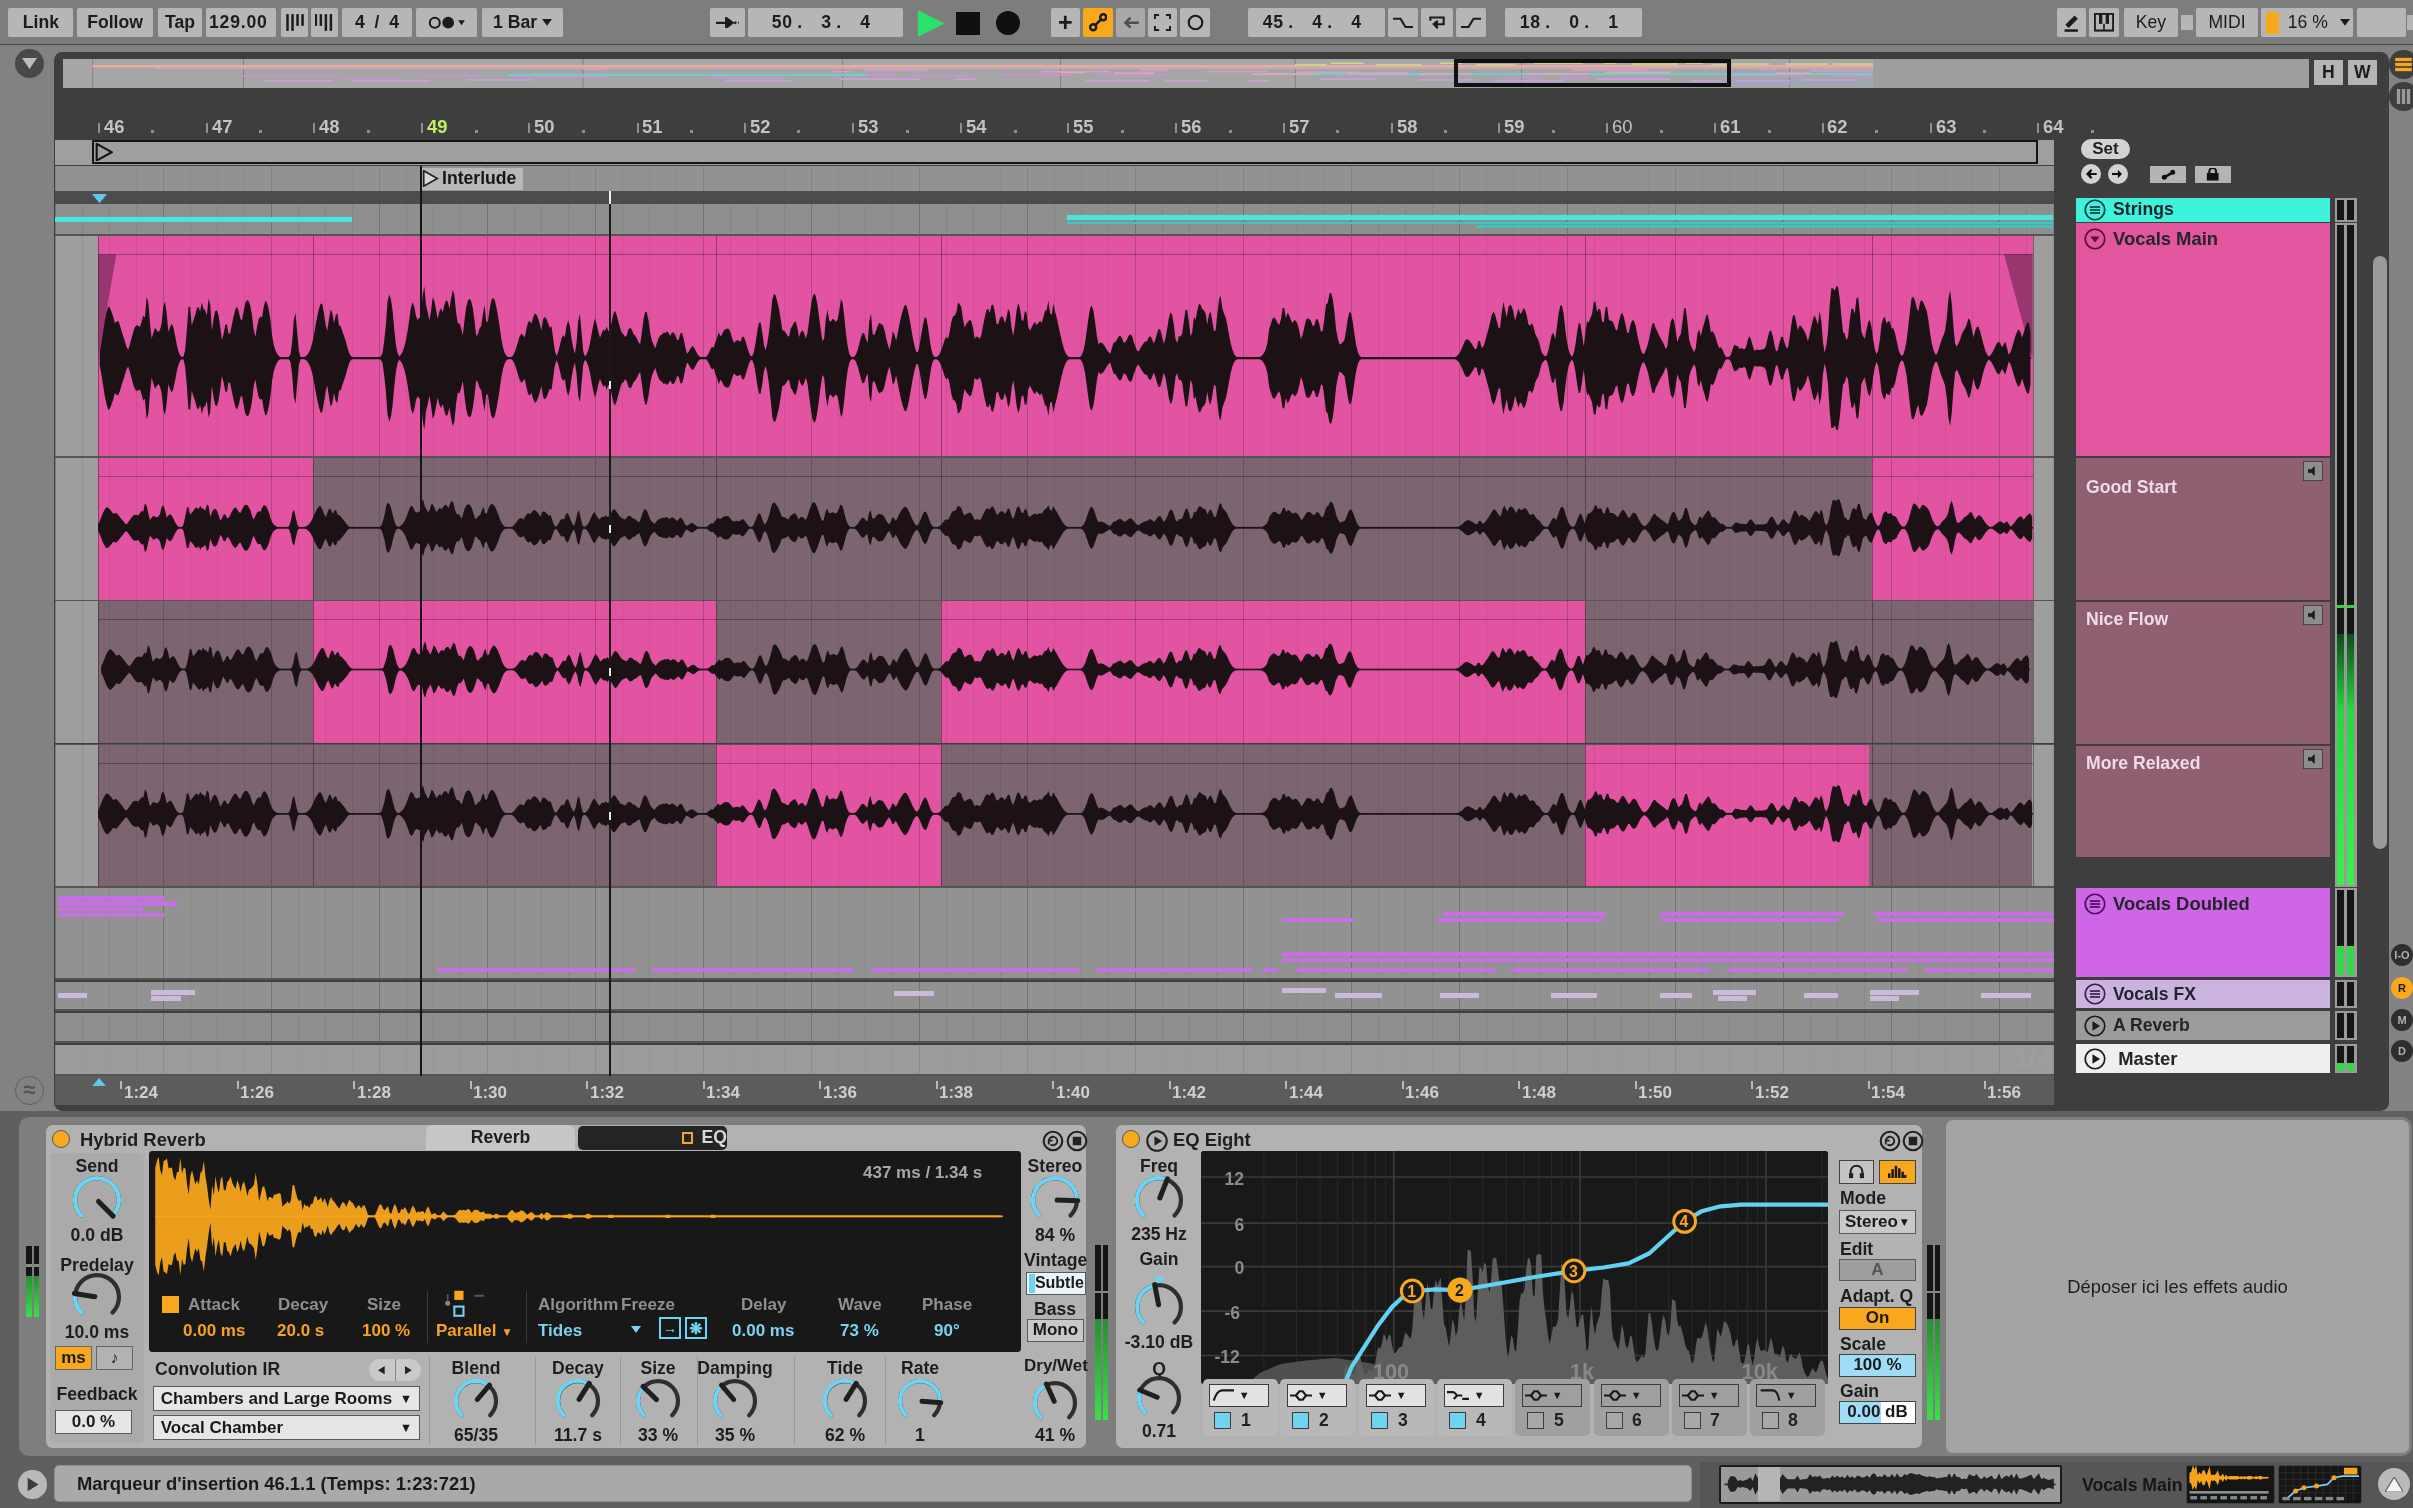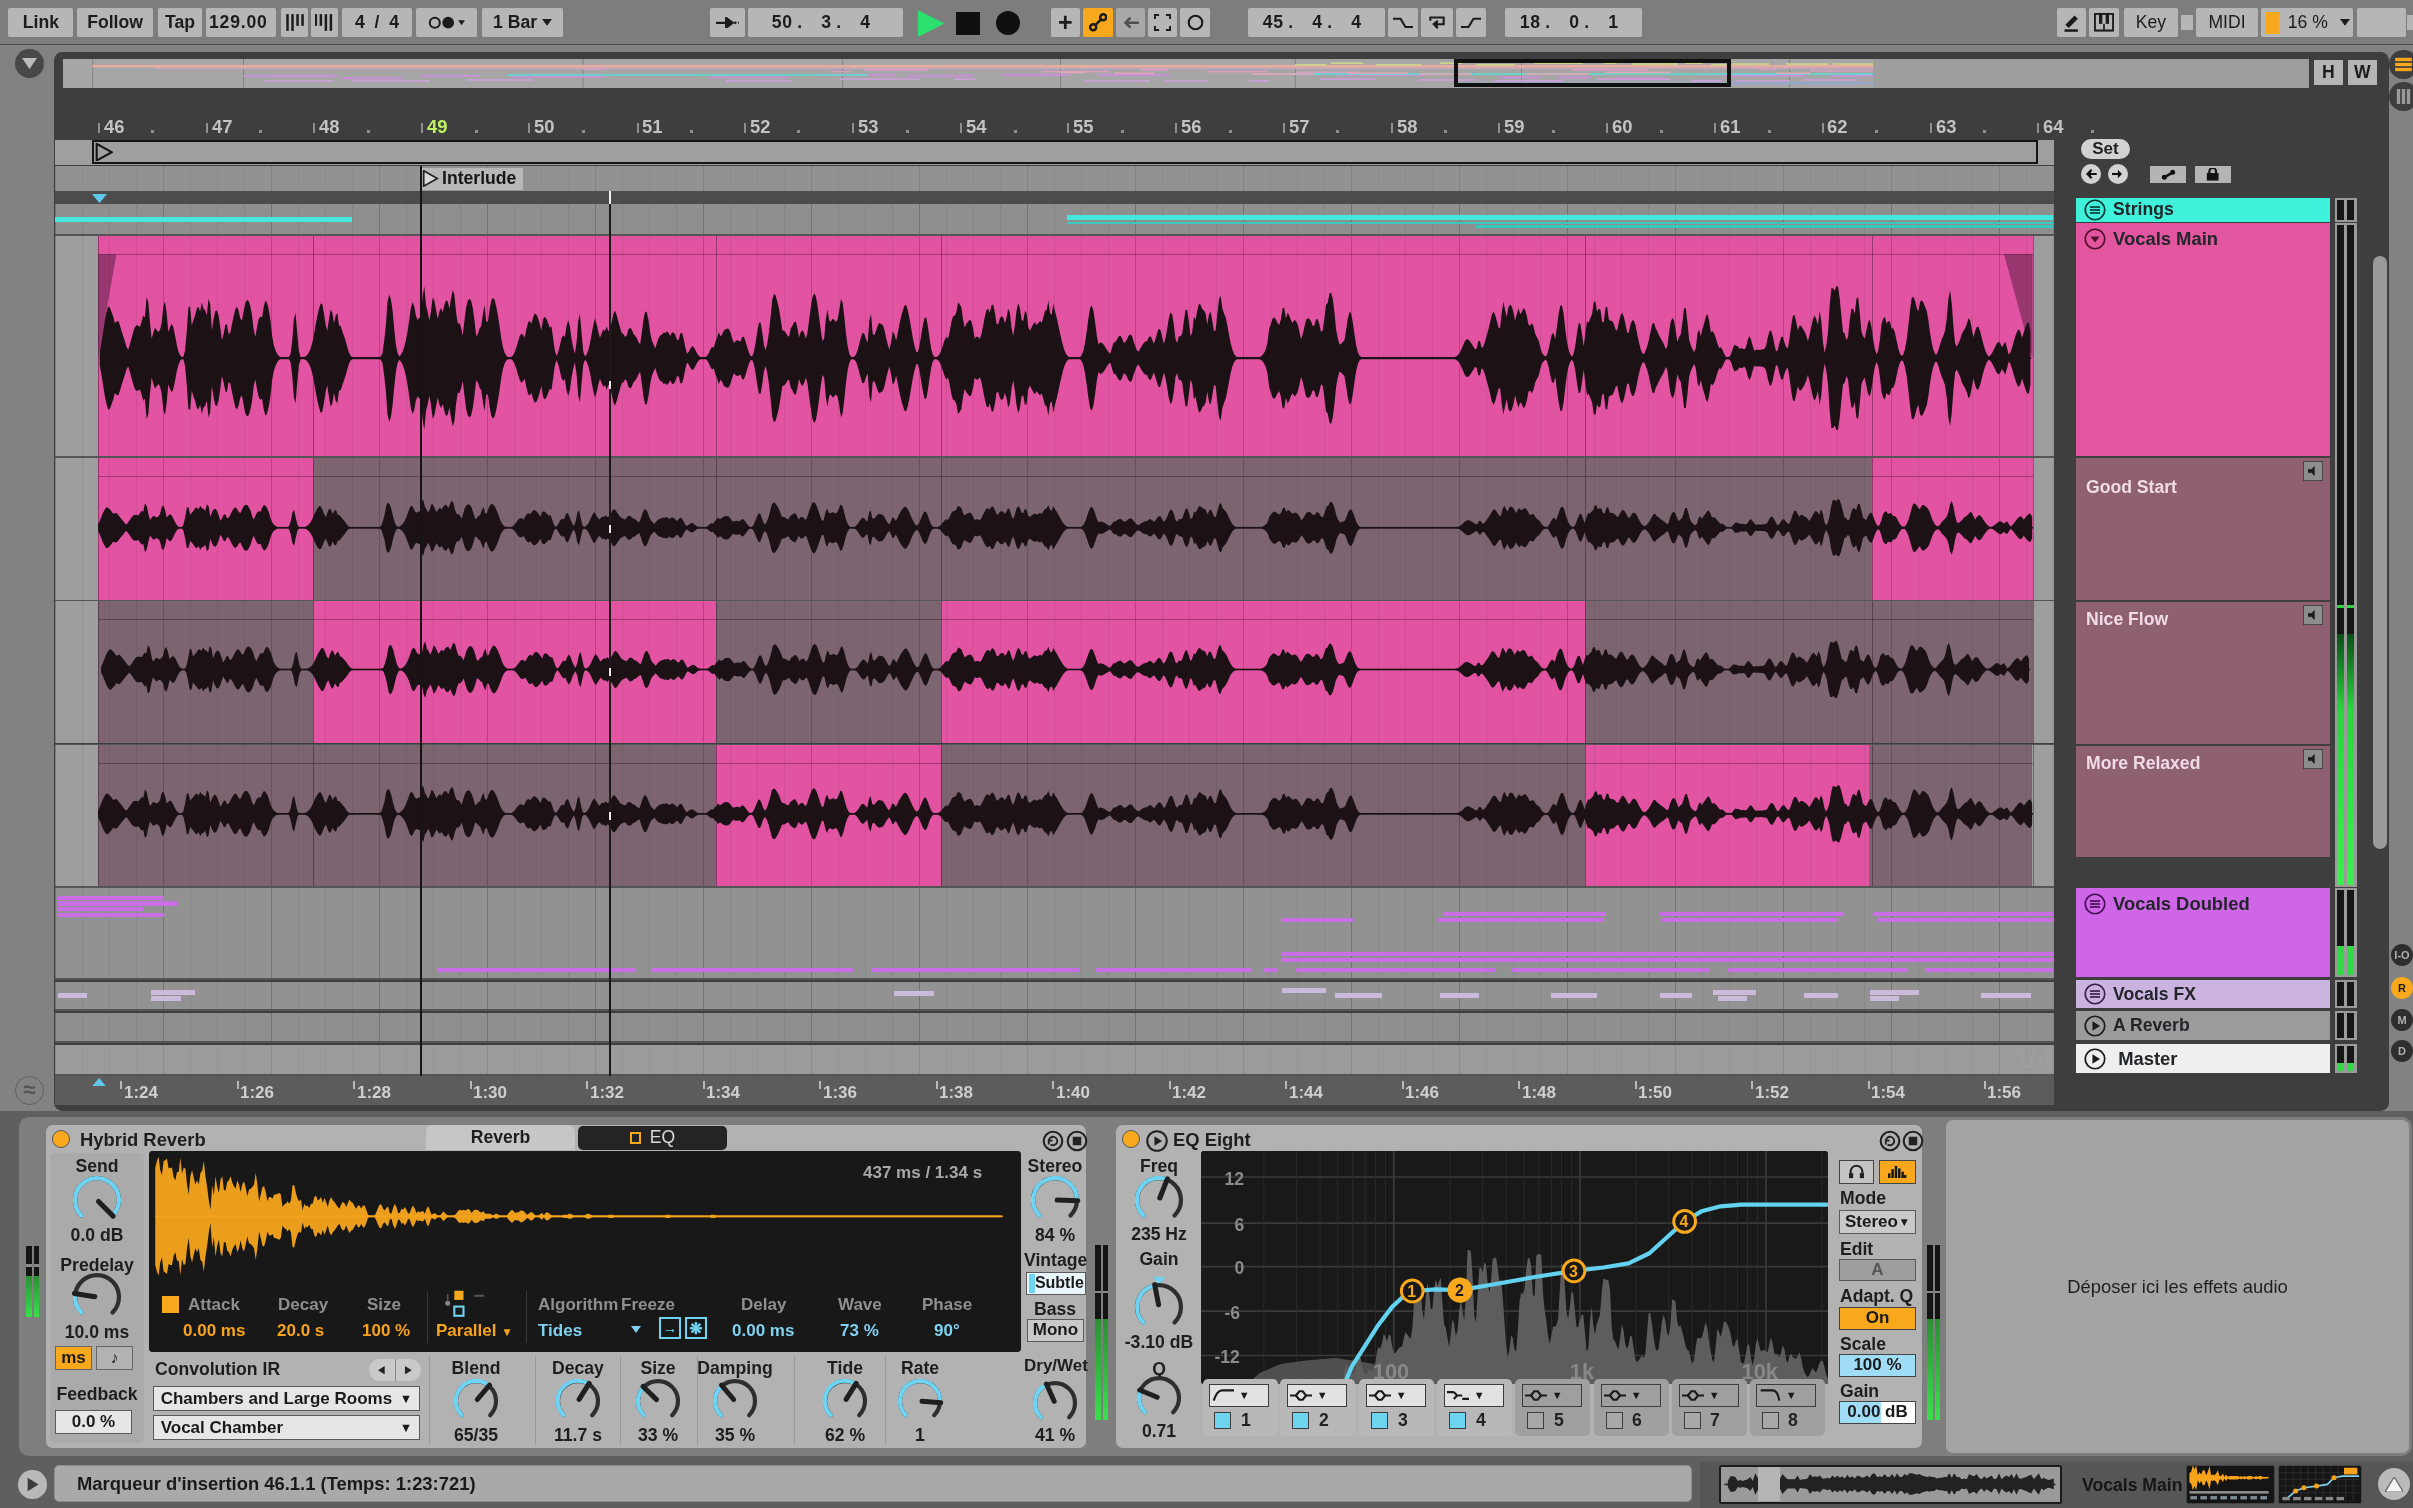--- a/index.html
+++ b/index.html
@@ -289,21 +289,21 @@
 <div class="abs" style="left:1228px;top:27px;width:1.7px;height:10px;background:#8f8f8f"></div>
 <div class="abs" style="left:1234px;top:20px;font-size:18.4px;font-weight:bold;color:#c2c2c2">57</div>
 <div class="abs" style="left:1281px;top:34px;width:2.5px;height:3.4px;background:#8f8f8f"></div>
 <div class="abs" style="left:1336px;top:27px;width:1.7px;height:10px;background:#8f8f8f"></div>
 <div class="abs" style="left:1342px;top:20px;font-size:18.4px;font-weight:bold;color:#c2c2c2">58</div>
 <div class="abs" style="left:1389px;top:34px;width:2.5px;height:3.4px;background:#8f8f8f"></div>
 <div class="abs" style="left:1443px;top:27px;width:1.7px;height:10px;background:#8f8f8f"></div>
 <div class="abs" style="left:1449px;top:20px;font-size:18.4px;font-weight:bold;color:#c2c2c2">59</div>
 <div class="abs" style="left:1497px;top:34px;width:2.5px;height:3.4px;background:#8f8f8f"></div>
 <div class="abs" style="left:1551px;top:27px;width:1.7px;height:10px;background:#8f8f8f"></div>
-<div class="abs" style="left:1557px;top:20px;font-size:18.4px;font-weight:bold;color:#c2c2c2">60</div>
+<div class="abs" style="left:1557px;top:20px;font-size:18.4px;font-weight:normal;color:#c2c2c2">60</div>
 <div class="abs" style="left:1605px;top:34px;width:2.5px;height:3.4px;background:#8f8f8f"></div>
 <div class="abs" style="left:1659px;top:27px;width:1.7px;height:10px;background:#8f8f8f"></div>
 <div class="abs" style="left:1665px;top:20px;font-size:18.4px;font-weight:bold;color:#c2c2c2">61</div>
 <div class="abs" style="left:1713px;top:34px;width:2.5px;height:3.4px;background:#8f8f8f"></div>
 <div class="abs" style="left:1767px;top:27px;width:1.7px;height:10px;background:#8f8f8f"></div>
 <div class="abs" style="left:1772px;top:20px;font-size:18.4px;font-weight:bold;color:#c2c2c2">62</div>
 <div class="abs" style="left:1820px;top:34px;width:2.5px;height:3.4px;background:#8f8f8f"></div>
 <div class="abs" style="left:1875px;top:27px;width:1.7px;height:10px;background:#8f8f8f"></div>
 <div class="abs" style="left:1881px;top:20px;font-size:18.4px;font-weight:bold;color:#c2c2c2">63</div>
 <div class="abs" style="left:1928px;top:34px;width:2.5px;height:3.4px;background:#8f8f8f"></div>
@@ -699,21 +699,21 @@
     </div>
     <div class="abs" style="left:7.5px;top:0;width:5.9px;height:175px;background:#141414">
       <div class="abs" style="left:0;bottom:0;width:5.9px;height:58%;background:linear-gradient(to bottom,#2b8f35,#3ae04c)"></div>
       <div class="abs" style="left:0;top:26%;width:5.9px;height:2.5px;background:#8a8a8a"></div>
     </div>
   </div>
 <div class="abs" style="left:46px;top:1125px;width:1040px;height:323px;background:#b2b2b2;border-radius:6.7px"></div>
 <div class="abs" style="left:52px;top:1130px;width:18.4px;height:18.4px;border-radius:50%;background:#f7a81c;border:1.7px solid #555"></div>
 <div class="abs" style="left:80px;top:1129px;font-size:18.4px;font-weight:bold;color:#1e1e1e;white-space:nowrap">Hybrid Reverb</div>
 <div class="abs" style="left:426px;top:1125px;width:149px;height:25px;background:#c6c6c6;border-radius:6.7px 6.7px 0 0;display:flex;align-items:center;justify-content:center;font-size:17.6px;font-weight:bold;color:#1e1e1e">Reverb</div>
-<div class="abs" style="left:578px;top:1126px;width:149px;height:23.5px;background:#242424;border-radius:5px;display:flex;align-items:center;justify-content:center;font-size:17.6px;font-weight:normal;color:#d8d8d8"><span style="display:inline-block;width:11.7px;height:11.7px;border:2.5px solid #f7a81c;margin-right:8.4px"></span>EQ</div>
+<div class="abs" style="left:578px;top:1126px;width:149px;height:23.5px;background:#242424;border-radius:5px;display:flex;align-items:center;justify-content:flex-end;font-size:17.6px;font-weight:bold;color:#d8d8d8"><span style="display:inline-block;width:11.7px;height:11.7px;border:2.5px solid #f7a81c;margin-right:8.4px"></span>EQ</div>
 <svg class="abs" style="left:1042px;top:1130px" width="22" height="22" viewBox="0 0 26 26">
     <circle cx="13" cy="13" r="11" fill="none" stroke="#222" stroke-width="2.5"></circle>
     <path d="M8 13 a5 5 0 1 1 2 4 M8 17 L8 12.5 L12.5 12.5" fill="none" stroke="#222" stroke-width="2.2"></path>
   </svg>
 <svg class="abs" style="left:1066px;top:1130px" width="22" height="22" viewBox="0 0 26 26">
     <circle cx="13" cy="13" r="11" fill="none" stroke="#222" stroke-width="2.5"></circle>
     <rect x="8" y="8" width="10" height="10" fill="#222"></rect>
   </svg>
 <div class="abs" style="left:50px;top:1153px;width:94px;height:290px;background:#aaaaaa;border-radius:5px"></div>
 <div class="abs" style="left:50px;top:1156px;width:94px;text-align:center;font-size:17.6px;font-weight:bold;color:#1e1e1e;white-space:nowrap">Send</div>

